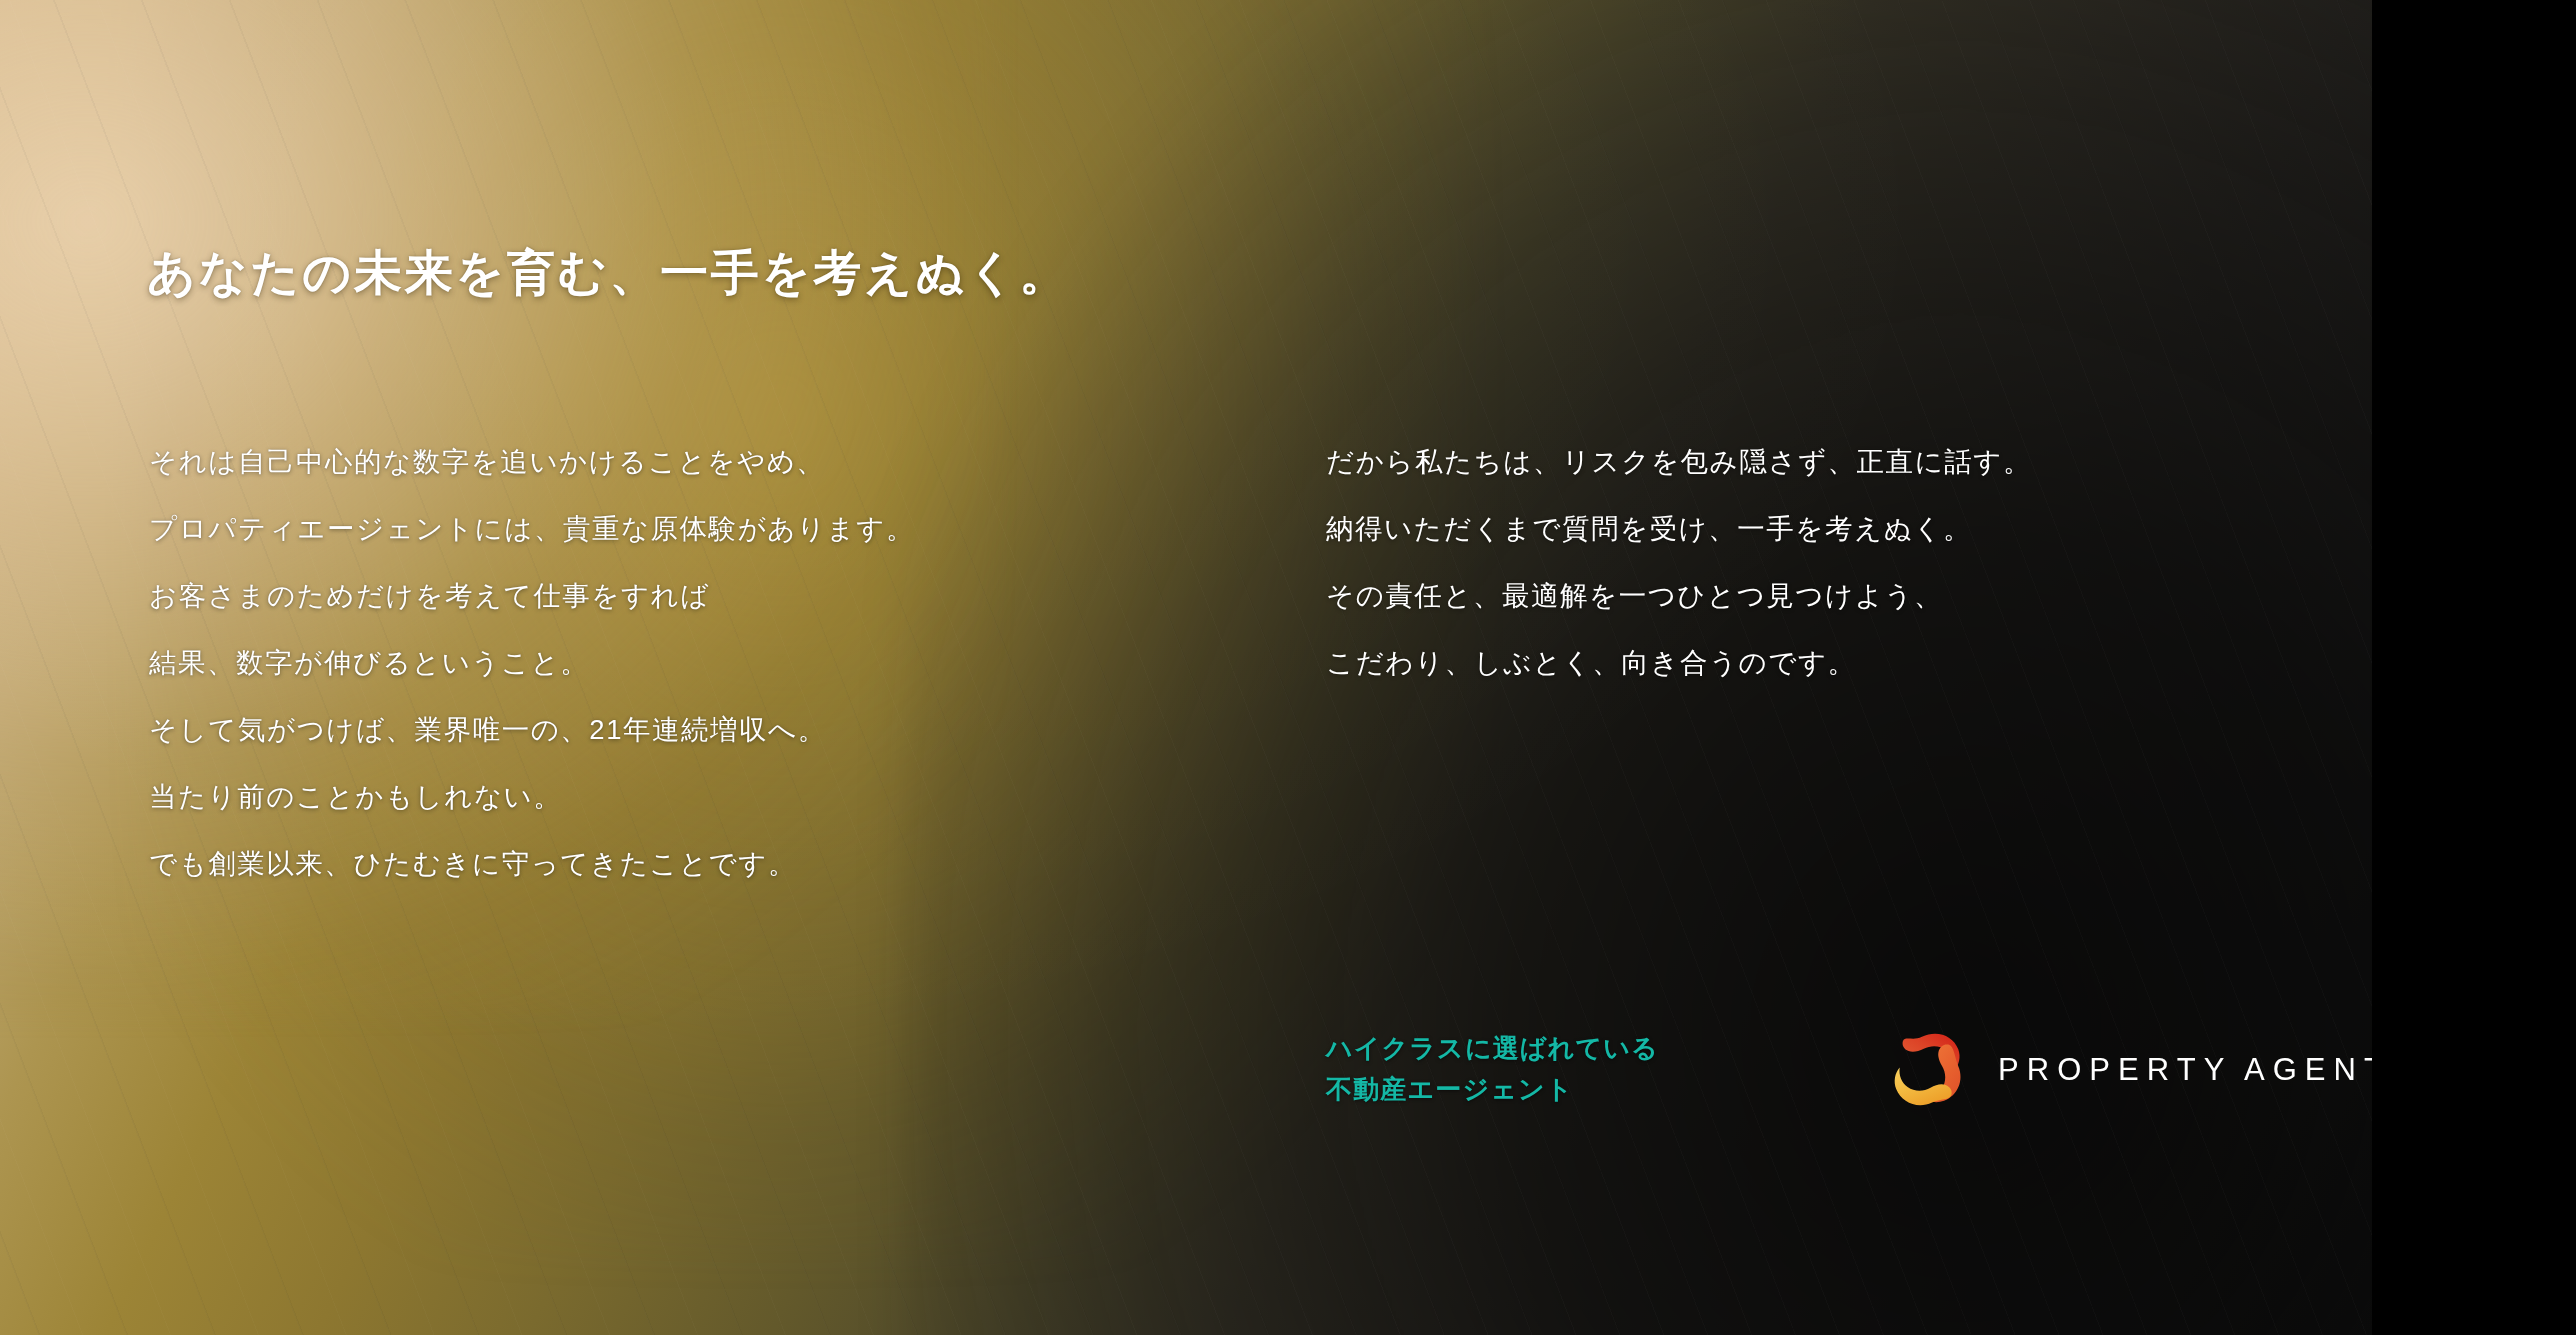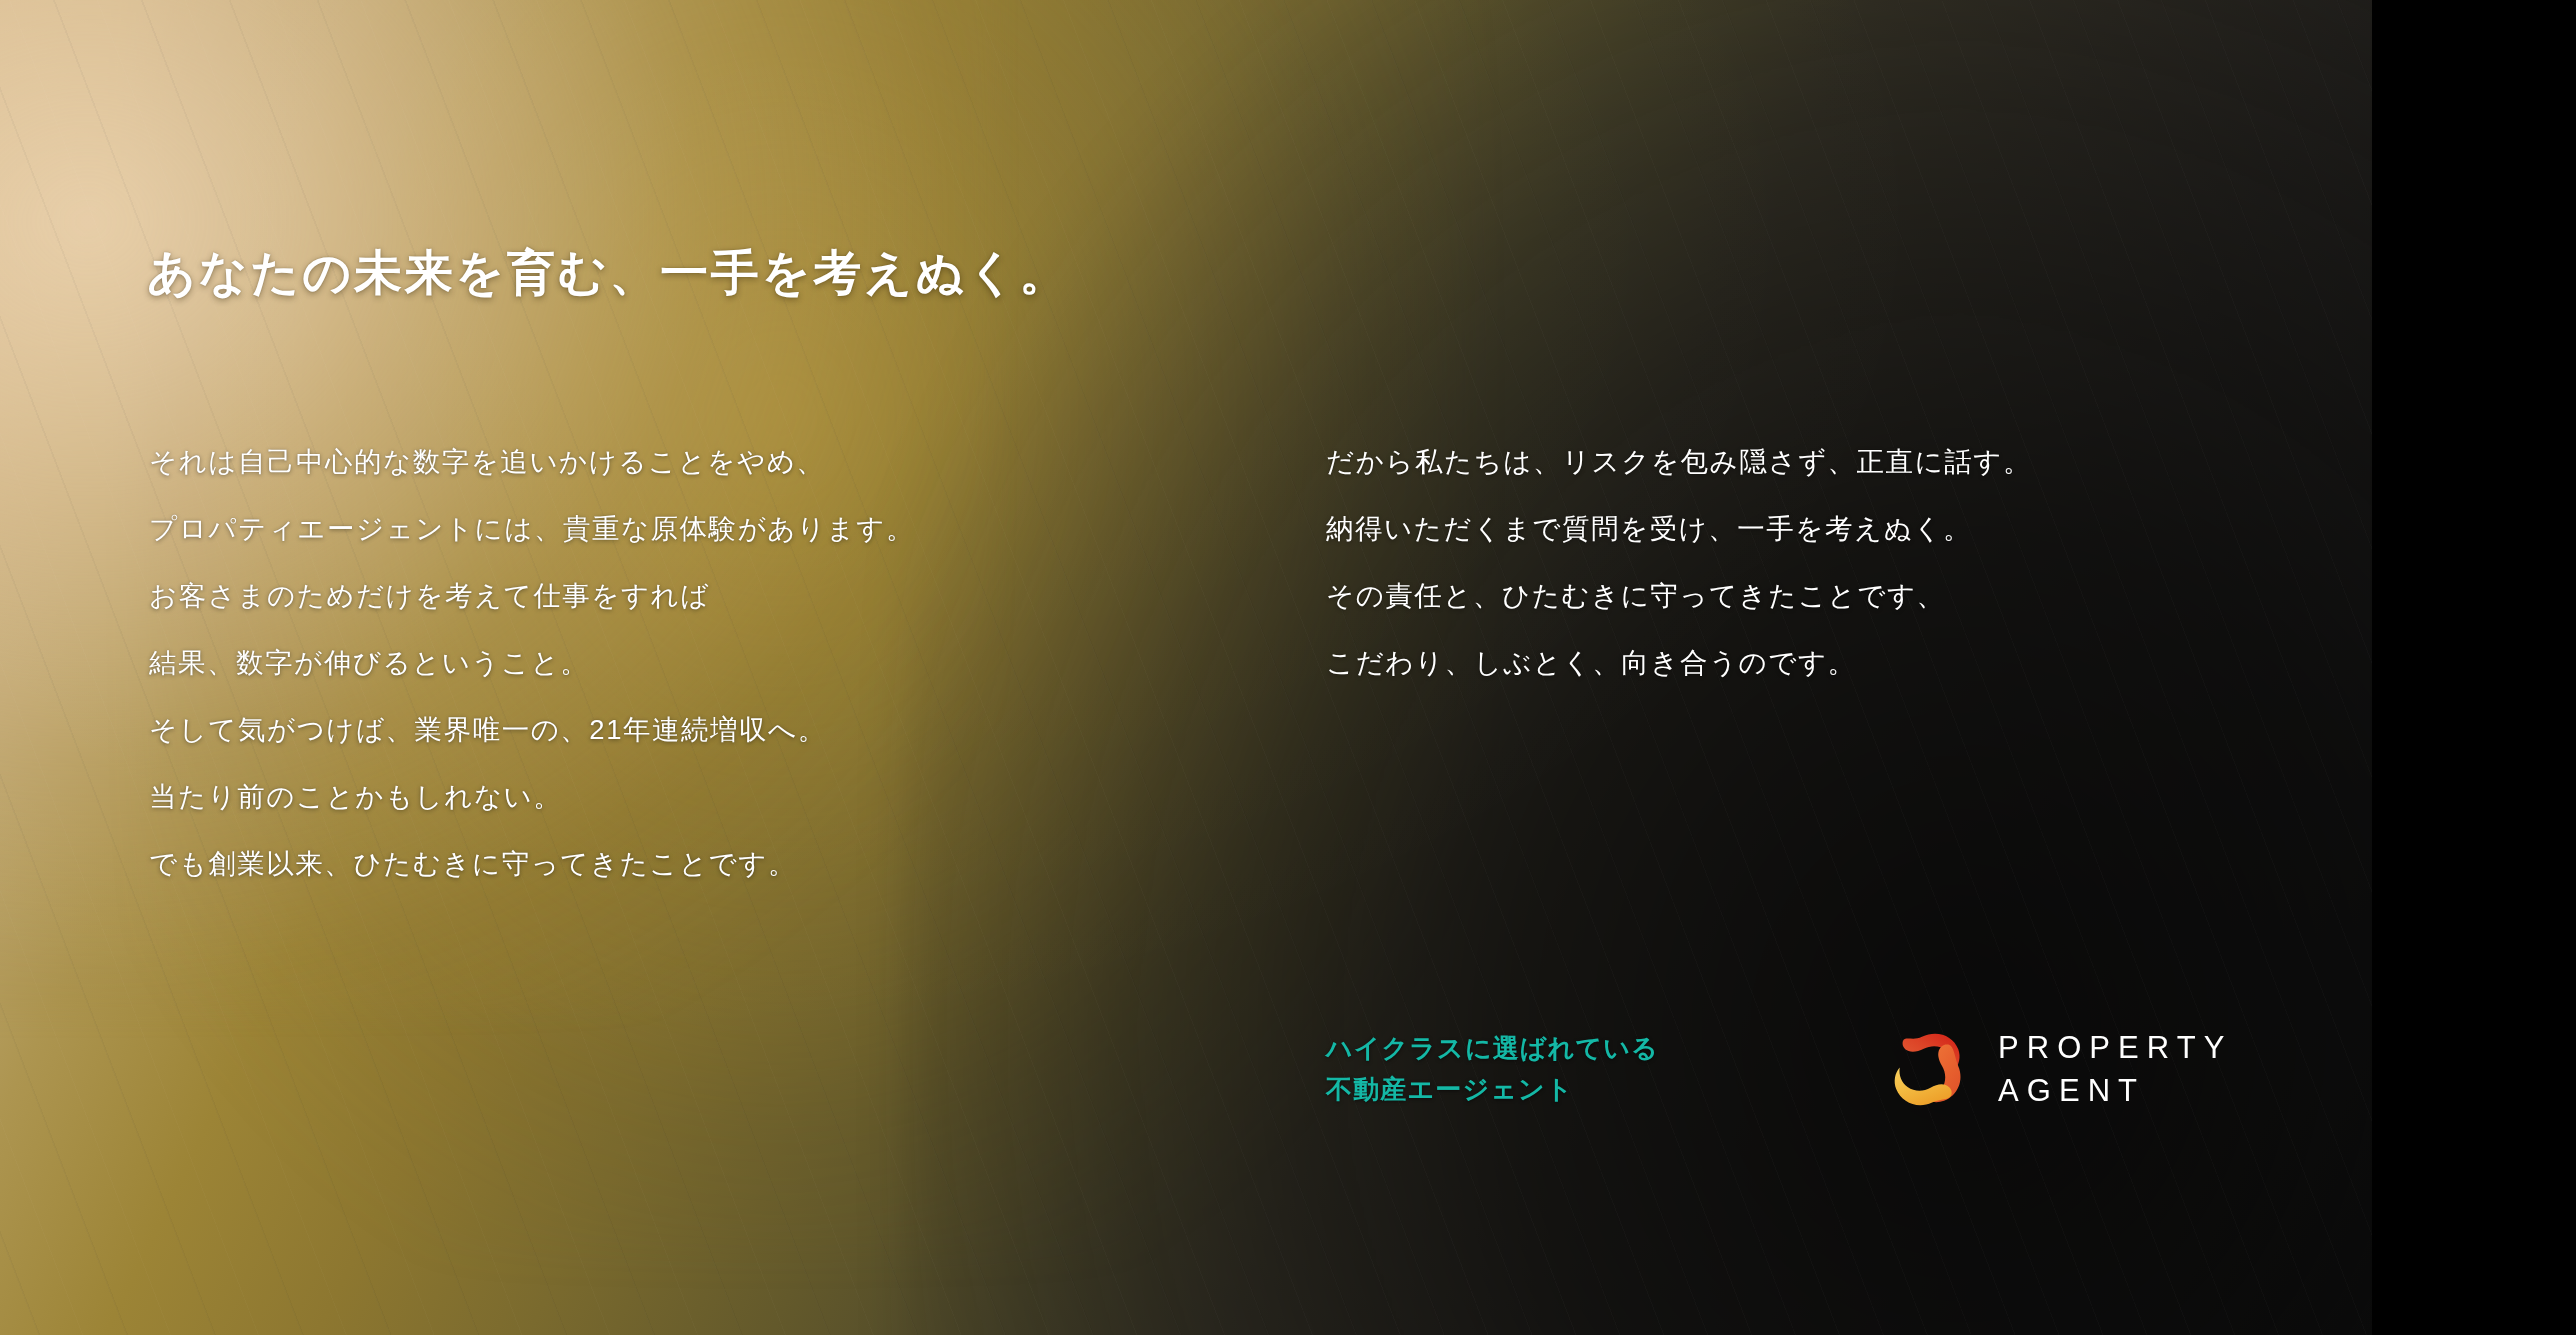--- a/index.html
+++ b/index.html
@@ -176,21 +176,21 @@
     gap: 25px;
   }
   .logo-mark {
     width: 92px;
     height: 92px;
     flex: 0 0 auto;
     display: block;
   }
   .wordmark {
     display: flex;
-    flex-direction: column;
+    flex-direction: row;
     justify-content: center;
     gap: 11.5px;
   }
   .wordmark span {
     font-size: 31px;
     font-weight: 500;
     color: #ffffff;
     letter-spacing: 0.26em;
     line-height: 1;
     white-space: nowrap;
@@ -221,21 +221,21 @@
         <div class="line">お客さまのためだけを考えて仕事をすれば</div>
         <div class="line">結果、数字が伸びるということ。</div>
         <div class="line">そして気がつけば、業界唯一の、21年連続増収へ。</div>
         <div class="line">当たり前のことかもしれない。</div>
         <div class="line">でも創業以来、ひたむきに守ってきたことです。</div>
       </div>
 
       <div class="col col-right">
         <div class="line">だから私たちは、リスクを包み隠さず、正直に話す。</div>
         <div class="line">納得いただくまで質問を受け、一手を考えぬく。</div>
-        <div class="line">その責任と、ひたむきに守ってきたことです、</div>
+        <div class="line">その責任と、最適解を一つひとつ見つけよう、</div>
         <div class="line">こだわり、しぶとく、向き合うのです。</div>
       </div>
 
     </div>
 
     <div class="brand">
 
       <div class="tagline">
         <div>ハイクラスに選ばれている</div>
         <div>不動産エージェント</div>

